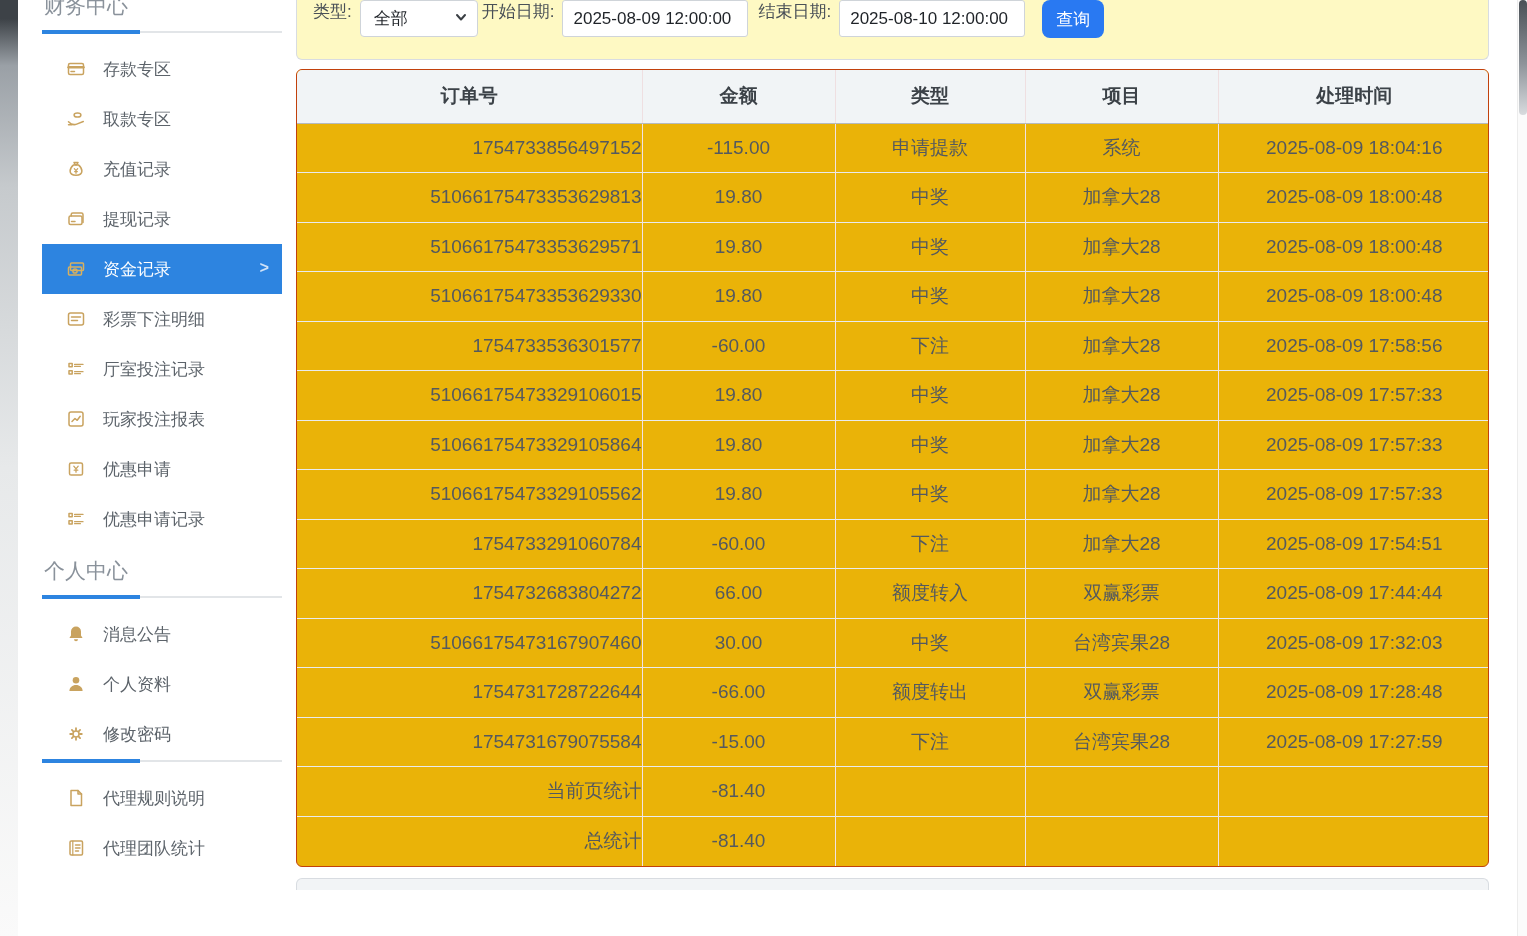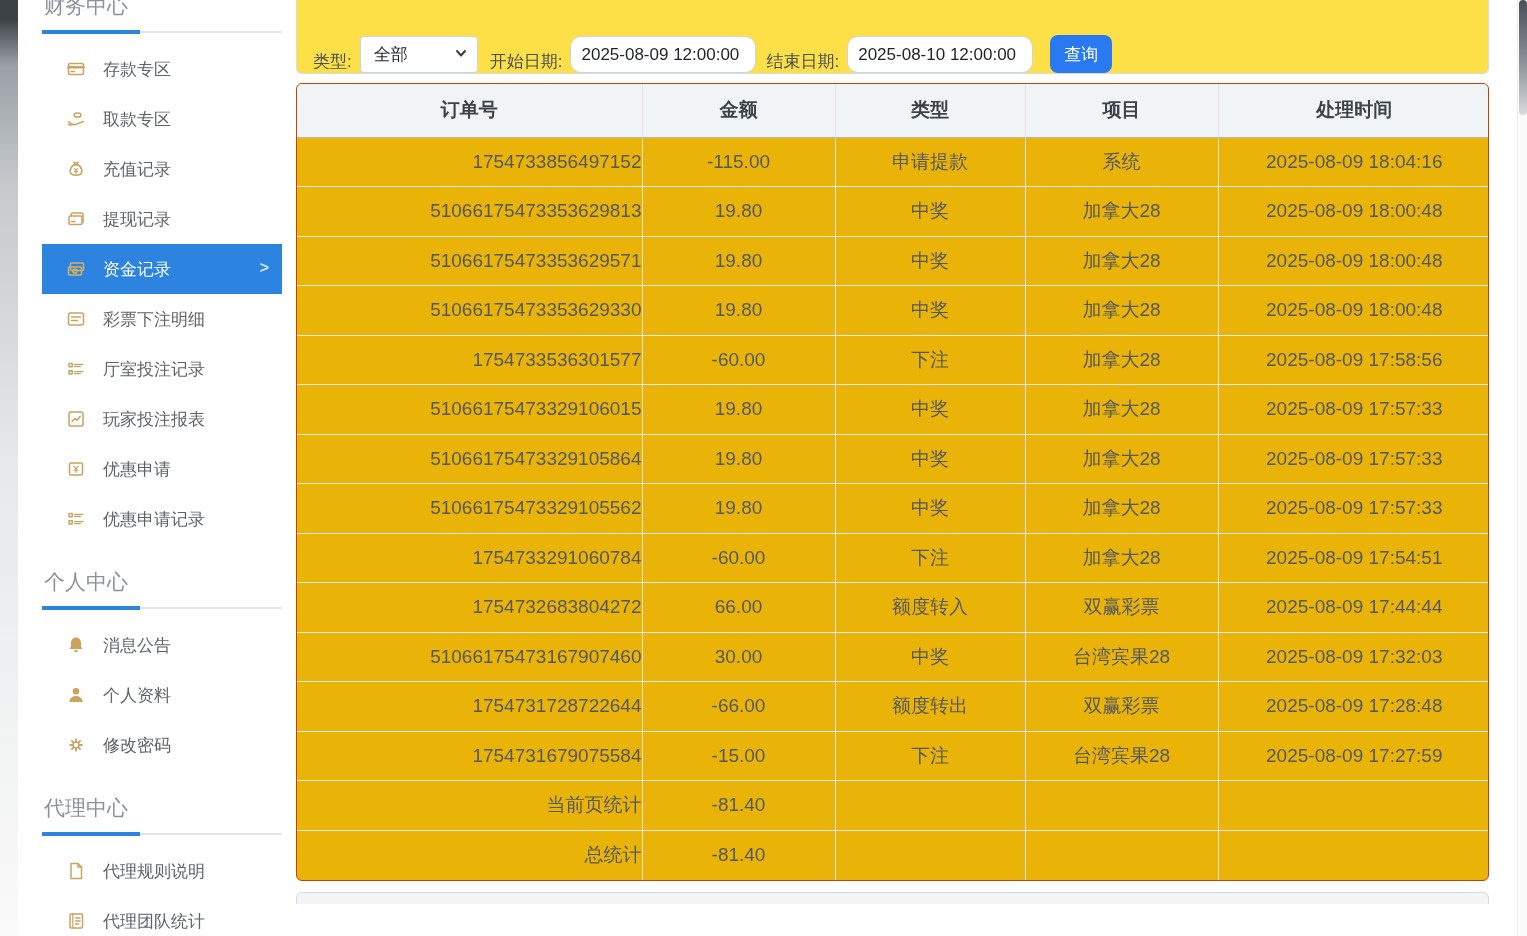--- a/index.html
+++ b/index.html
@@ -8,42 +8,42 @@
   .page { position:relative; width:1527px; height:936px; }
 
   
   .left-strip { position:absolute; left:0; top:0; width:18px; height:936px;
     background:linear-gradient(180deg,#3d4247 0%,#3d4247 2%,#9aa0a6 7%,#c6cacd 20%,#e7e9ea 50%,#fafafa 100%); }
 
   
   .sidebar { position:absolute; left:42px; top:0; width:240px;font-family:Liberation Mono, monospace; }
   .sb-header { font-size:21px; color:#8a929b; padding:0 0 9px 2px; line-height:26px; }
   .sb-header.first { margin-top:-5px; }
-  .sb-header.later { margin-top:27px; }
+  .sb-header.later { margin-top:16px; }
   .sb-underline { position:relative; height:4px; margin-bottom:10px; }
   .sb-underline .gray { position:absolute; top:1px; left:0; right:0; height:2px; background:#e2e5e8; }
   .sb-underline .blue { position:absolute; top:0; left:0; width:98px; height:4px; background:#2d84e0; }
   .sb-item { position:relative; height:50px; display:flex; align-items:center;
              padding-left:24px; color:#5c636a; font-size:17px; cursor:pointer; }
   .sb-item .icon { width:20px; height:20px; margin-right:17px; flex:0 0 20px; }
   .sb-item .icon svg { display:block; }
   .sb-item.active { background:#2d84e0; color:#fff; }
   .sb-item.active .chev { position:absolute; right:13px; top:50%; transform:translateY(-52%);
                           color:#cfe2f8; font-size:16px; font-weight:bold; }
 
   
   .content { position:absolute; left:296px; top:0; width:1193px; }
 
-  .filter-panel { height:74px; background:#fde047; border:1px solid #d8dce1; border-top:none;
-    border-radius:0 0 6px 6px; display:flex; align-items:flex-end; padding-left:16px; }
+  .filter-panel { height:60px; background:#fef9c3; border:1px solid #d8dce1; border-top:none;
+    border-radius:0 0 6px 6px; display:flex; align-items:flex-start; padding-left:16px; }
   .f-label { font-size:17px; color:#495057; margin-right:8px; white-space:nowrap; }
   .select { width:118px; height:37px; background:#fff; border:1px solid #cfd4d9; border-radius:4px;
     display:flex; align-items:center; justify-content:space-between; padding:0 9px 0 13px;
-    font-size:17px; color:#1f2328; margin-right:12px; cursor:pointer; }
-  .date-input { width:186px; height:37px; border:1px solid #cfd4d9; border-radius:11px;
+    font-size:17px; color:#1f2328; margin-right:4px; cursor:pointer; }
+  .date-input { width:186px; height:37px; border:1px solid #cfd4d9; border-radius:3px;
     font-size:17px; color:#1f2328; padding:0 4px 0 10px; background:#fff;
     font-family:"Liberation Sans","DejaVu Sans",sans-serif; margin-right:4px; }
   .f-label.mid { margin-left:6px; }
   .query-btn { margin-left:13px; width:62px; height:38px; background:#2979f2; color:#fff; border:none;
     border-radius:8px; font-size:17px; cursor:pointer; font-family:inherit; }
 
   .table-panel { margin-top:9px; border:1px solid #c2410c; border-radius:6px; overflow:hidden; background:#eab308; }
   table { width:100%; border-collapse:collapse; table-layout:fixed; }
   th { height:53px; background:#f1f4f6; font-size:19px; font-weight:bold; color:#3c4248;
        border-bottom:1px solid #b6babe; border-left:1px solid #efdfe1; text-align:center; }
@@ -197,21 +197,20 @@
       </div>
       <div class="sb-item">
         <span class="icon">
           <svg width="20" height="20" viewBox="0 0 20 20" fill="none" stroke="#c9a35f" stroke-width="1.5" stroke-linecap="round" stroke-linejoin="round">
             <circle cx="10" cy="10" r="3"></circle>
             <path d="M10 4.2v2M10 13.8v2M4.2 10h2M13.8 10h2M5.9 5.9l1.4 1.4M12.7 12.7l1.4 1.4M14.1 5.9l-1.4 1.4M7.3 12.7l-1.4 1.4" stroke-width="1.8"></path>
           </svg>
         </span>
         <span>修改密码</span>
       </div>
-      <div class="sb-header later">代理中心</div>
       <div class="sb-underline">
         <span class="gray"></span>
         <span class="blue"></span>
       </div>
       <div class="sb-item">
         <span class="icon">
           <svg width="20" height="20" viewBox="0 0 20 20" fill="none" stroke="#c9a35f" stroke-width="1.5" stroke-linecap="round" stroke-linejoin="round">
             <path d="M5 2.5h7l3.5 3.5v11.5H5z"></path>
             <path d="M12 2.5V6h3.5"></path>
           </svg>

